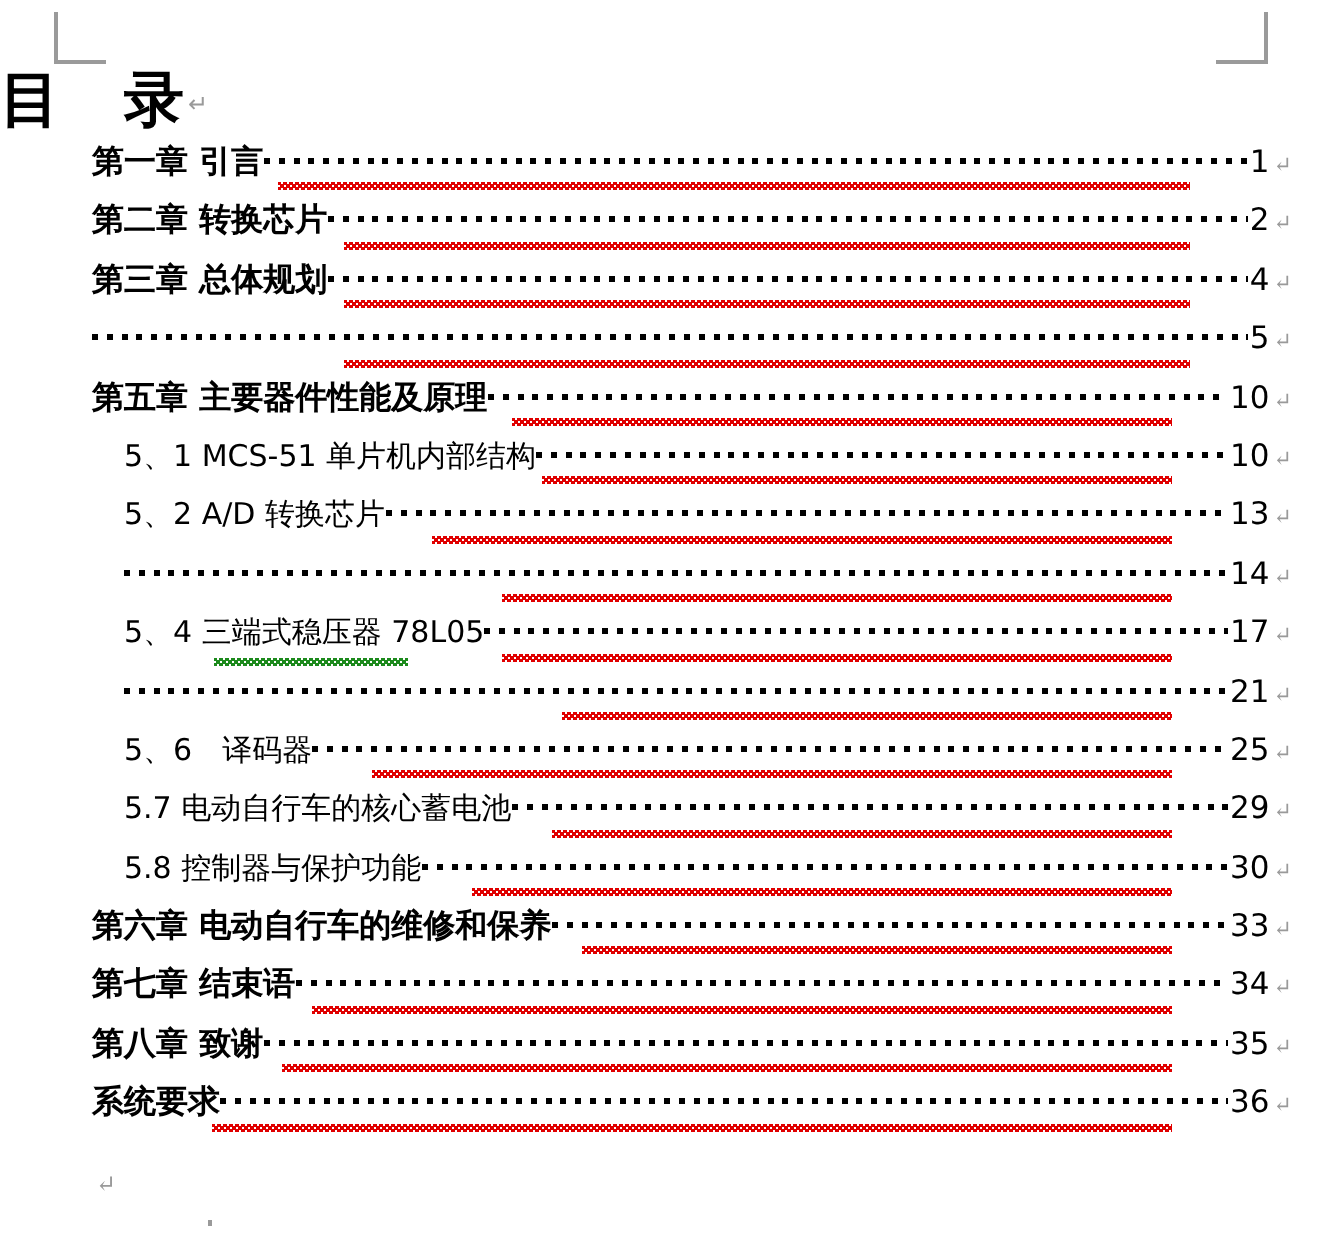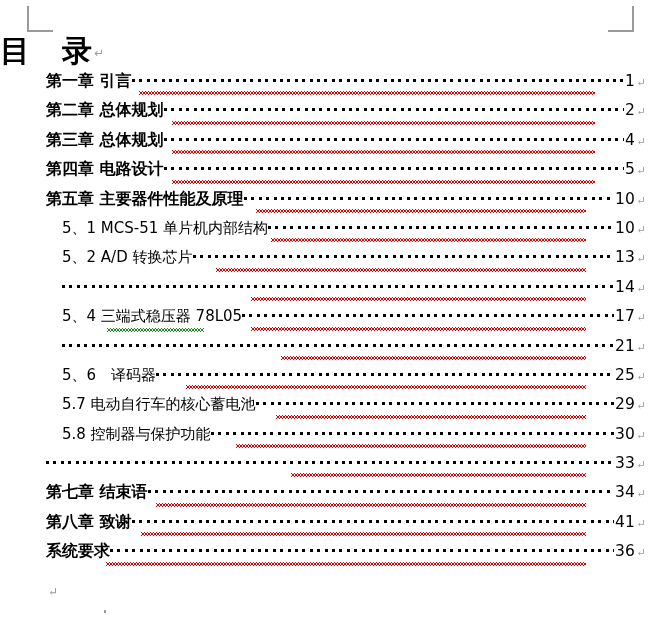--- a/index.html
+++ b/index.html
@@ -180,35 +180,34 @@
 
 <div class="toc" id="toc-list">
     <div class="toc-row level1">
       <span class="label-wrap"><span class="label">第一章 引言</span></span>
       <span class="leader"></span>
       <span class="page-num">1</span>
       <span class="row-pilcrow">↵</span>
       <span class="leader-squiggle" style="left: 93px; width: 456px; bottom: 4px;"></span>
     </div>
     <div class="toc-row level1">
-      <span class="label-wrap"><span class="label">第二章 总体规划</span></span>
+      <span class="label-wrap"><span class="label">第二章 转换芯片</span></span>
       <span class="leader"></span>
       <span class="page-num">2</span>
       <span class="row-pilcrow">↵</span>
       <span class="leader-squiggle" style="left: 126px; width: 423px; bottom: 4px;"></span>
     </div>
     <div class="toc-row level1">
       <span class="label-wrap"><span class="label">第三章 总体规划</span></span>
       <span class="leader"></span>
       <span class="page-num">4</span>
       <span class="row-pilcrow">↵</span>
       <span class="leader-squiggle" style="left: 126px; width: 423px; bottom: 4px;"></span>
     </div>
     <div class="toc-row level1">
-      <span class="label-wrap"><span class="label">第四章 电路设计</span></span>
       <span class="leader"></span>
       <span class="page-num">5</span>
       <span class="row-pilcrow">↵</span>
       <span class="leader-squiggle" style="left: 126px; width: 423px; bottom: 4px;"></span>
     </div>
     <div class="toc-row level1">
       <span class="label-wrap"><span class="label">第五章 主要器件性能及原理</span></span>
       <span class="leader"></span>
       <span class="page-num">10</span>
       <span class="row-pilcrow">↵</span>
@@ -262,36 +261,37 @@
       <span class="leader-squiggle" style="left: 230px; width: 310px; bottom: 4px;"></span>
     </div>
     <div class="toc-row level2">
       <span class="label-wrap"><span class="label">5.8 控制器与保护功能</span></span>
       <span class="leader"></span>
       <span class="page-num">30</span>
       <span class="row-pilcrow">↵</span>
       <span class="leader-squiggle" style="left: 190px; width: 350px; bottom: 4px;"></span>
     </div>
     <div class="toc-row level1">
+      <span class="label-wrap"><span class="label">第六章 电动自行车的维修和保养</span></span>
       <span class="leader"></span>
       <span class="page-num">33</span>
       <span class="row-pilcrow">↵</span>
       <span class="leader-squiggle" style="left: 245px; width: 295px; bottom: 4px;"></span>
     </div>
     <div class="toc-row level1">
       <span class="label-wrap"><span class="label">第七章 结束语</span></span>
       <span class="leader"></span>
       <span class="page-num">34</span>
       <span class="row-pilcrow">↵</span>
       <span class="leader-squiggle" style="left: 110px; width: 430px; bottom: 4px;"></span>
     </div>
     <div class="toc-row level1">
       <span class="label-wrap"><span class="label">第八章 致谢</span></span>
       <span class="leader"></span>
-      <span class="page-num">41</span>
+      <span class="page-num">35</span>
       <span class="row-pilcrow">↵</span>
       <span class="leader-squiggle" style="left: 95px; width: 445px; bottom: 4px;"></span>
     </div>
     <div class="toc-row level1">
       <span class="label-wrap"><span class="label">系统要求</span></span>
       <span class="leader"></span>
       <span class="page-num">36</span>
       <span class="row-pilcrow">↵</span>
       <span class="leader-squiggle" style="left: 60px; width: 480px; bottom: 4px;"></span>
     </div>

